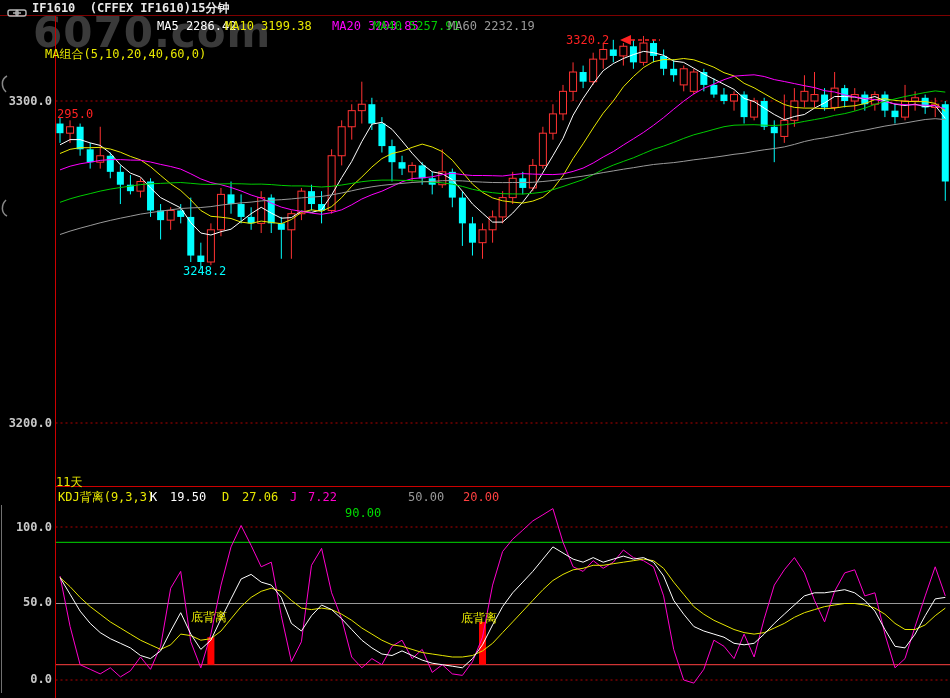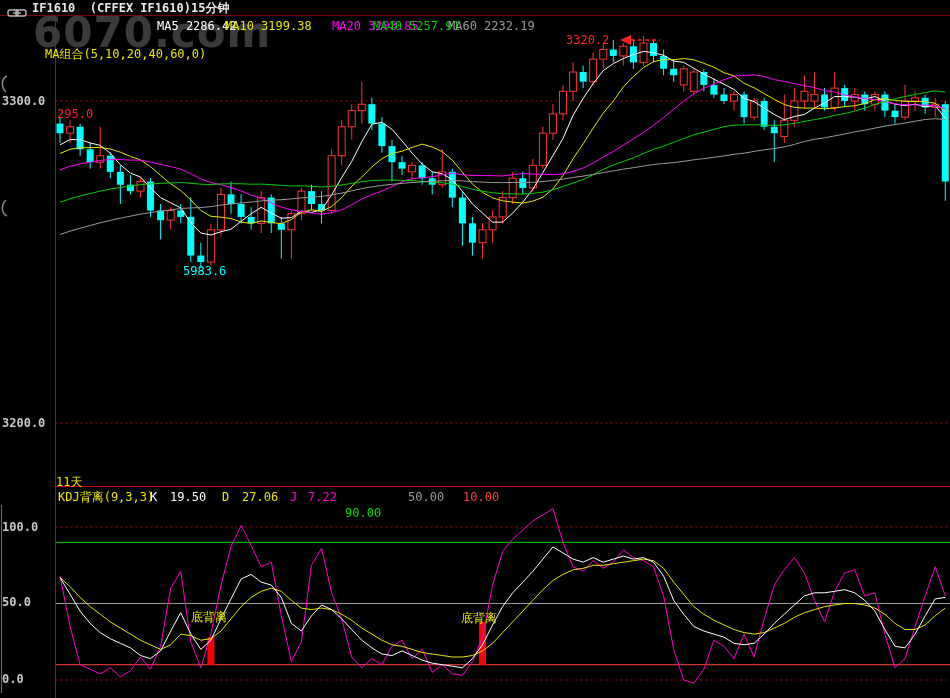--- a/index.html
+++ b/index.html
@@ -5,21 +5,21 @@
   html,body{margin:0;padding:0;background:#000;}
   #screen{position:relative;width:950px;height:698px;background:#000;overflow:hidden;
           font-family:"DejaVu Sans Mono","Liberation Mono",monospace;}
   .lbl{position:absolute;font-size:12px;line-height:14px;white-space:pre;}
   .bold{font-weight:bold;}
   #watermark{position:absolute;left:33px;top:8px;font-size:42px;font-weight:bold;
              color:#3a3a3a;letter-spacing:1px;z-index:1;font-family:"DejaVu Sans",sans-serif;}
   #titlebar{position:absolute;left:0;top:0;width:950px;height:15px;z-index:4;padding-left:16px;}
   #title-icon{position:absolute;left:7px;top:3px;}
   #chart-svg{position:absolute;left:0;top:0;z-index:2;}
-  .axis-lbl{width:50px;text-align:left;color:#c8c8c8;font-weight:bold;z-index:3;}
+  .axis-lbl{width:50px;text-align:right;color:#c8c8c8;font-weight:bold;z-index:3;}
   .z3{z-index:3;}
 </style>
 </head>
 <body>
 
 <div id="screen">
 
   <div id="watermark" class="bold">6070.com</div>
 
   <div id="titlebar">
@@ -245,34 +245,34 @@
       <polyline points="60.0,577.5 70.1,586.7 80.1,597.4 90.2,606.6 100.2,614.2 110.3,621.9 120.4,628.0 130.4,634.1 140.5,640.2 150.5,644.8 160.6,649.4 170.7,644.8 180.7,634.1 190.8,635.6 200.8,640.2 210.9,638.7 221.0,631.0 231.0,618.8 241.1,606.6 251.1,597.4 261.2,591.3 271.3,588.2 281.3,591.3 291.4,600.4 301.4,608.1 311.5,609.6 321.6,608.1 331.6,609.6 341.7,614.2 351.7,620.3 361.8,628.0 371.9,634.1 381.9,640.2 392.0,644.8 402.0,646.3 412.1,649.4 422.2,652.5 432.2,654.0 442.3,655.5 452.3,657.0 462.4,657.0 472.5,655.5 482.5,650.9 492.6,643.3 502.6,632.6 512.7,621.9 522.8,611.1 532.8,600.4 542.9,589.7 552.9,580.5 563.0,574.4 573.1,569.8 583.1,568.3 593.2,565.3 603.2,565.3 613.3,563.7 623.4,562.2 633.4,560.7 643.5,559.1 653.5,560.7 663.6,568.3 673.7,582.1 683.7,594.3 693.8,606.6 703.8,614.2 713.9,620.3 724.0,624.9 734.0,629.5 744.1,632.6 754.1,634.1 764.2,632.6 774.3,628.0 784.3,623.4 794.4,617.3 804.4,612.7 814.5,609.6 824.6,606.6 834.6,605.0 844.7,603.5 854.7,603.5 864.8,605.0 874.9,608.1 884.9,614.2 895.0,623.4 905.0,629.5 915.1,629.5 925.2,624.9 935.2,615.7 945.3,608.1 " fill="none" stroke="#e6e600" stroke-width="1"></polyline>
       <polyline points="60.0,577.5 70.1,594.3 80.1,611.1 90.2,623.4 100.2,632.6 110.3,638.7 120.4,643.3 130.4,647.9 140.5,655.5 150.5,658.6 160.6,650.9 170.7,631.0 180.7,612.7 190.8,634.1 200.8,649.4 210.9,640.2 221.0,618.8 231.0,598.9 241.1,579.0 251.1,574.4 261.2,582.1 271.3,585.1 281.3,597.4 291.4,623.4 301.4,631.0 311.5,615.7 321.6,605.0 331.6,609.6 341.7,618.8 351.7,629.5 361.8,640.2 371.9,647.9 381.9,654.0 392.0,655.5 402.0,650.9 412.1,655.5 422.2,660.1 432.2,663.2 442.3,664.7 452.3,666.2 462.4,667.8 472.5,658.6 482.5,644.8 492.6,624.9 502.6,606.6 512.7,592.8 522.8,582.1 532.8,571.4 542.9,559.1 552.9,546.9 563.0,553.0 573.1,559.1 583.1,562.2 593.2,557.6 603.2,562.2 613.3,559.1 623.4,556.1 633.4,559.1 643.5,557.6 653.5,562.2 663.6,576.0 673.7,600.4 683.7,614.2 693.8,626.5 703.8,631.0 713.9,634.1 724.0,637.2 734.0,643.3 744.1,644.8 754.1,643.3 764.2,634.1 774.3,623.4 784.3,614.2 794.4,605.0 804.4,595.9 814.5,592.8 824.6,592.8 834.6,591.3 844.7,589.7 854.7,592.8 864.8,600.4 874.9,611.1 884.9,629.5 895.0,646.3 905.0,647.9 915.1,634.1 925.2,615.7 935.2,598.9 945.3,597.4 " fill="none" stroke="#ffffff" stroke-width="1"></polyline>
       <polygon points="620,40 631,35 631,45" fill="#ff2222"></polygon>
       <line x1="631" y1="40" x2="660" y2="40" stroke="#ff2222" stroke-width="1.5" stroke-dasharray="4,3"></line>
     </svg>
 
   <span class="lbl axis-lbl" style="left:2px;top:94px;">3300.0</span>
   <span class="lbl axis-lbl" style="left:2px;top:416px;">3200.0</span>
   <span class="lbl z3" style="left:57px;top:107px;color:#ff2222;">295.0</span>
   <span class="lbl z3" style="left:566px;top:33px;color:#ff2222;">3320.2</span>
-  <span class="lbl z3" style="left:183px;top:264px;color:#00ffff;">5983.6</span>
+  <span class="lbl z3" style="left:183px;top:264px;color:#00ffff;">3248.2</span>
 
   <span class="lbl z3" style="left:56px;top:475px;color:#e8e800;">11天</span>
   <div>
     <span class="lbl z3" style="left:58px;top:490px;color:#e8e800;">KDJ背离(9,3,3)</span>
     <span class="lbl z3" style="left:150px;top:490px;color:#ffffff;">K</span>
     <span class="lbl z3" style="left:170px;top:490px;color:#ffffff;">19.50</span>
     <span class="lbl z3" style="left:222px;top:490px;color:#e6e600;">D</span>
     <span class="lbl z3" style="left:242px;top:490px;color:#e6e600;">27.06</span>
     <span class="lbl z3" style="left:290px;top:490px;color:#ff00cc;">J</span>
     <span class="lbl z3" style="left:308px;top:490px;color:#ff00cc;">7.22</span>
     <span class="lbl z3" style="left:345px;top:506px;color:#00dd00;">90.00</span>
     <span class="lbl z3" style="left:408px;top:490px;color:#999999;">50.00</span>
-    <span class="lbl z3" style="left:463px;top:490px;color:#ff4040;">10.00</span>
+    <span class="lbl z3" style="left:463px;top:490px;color:#ff4040;">20.00</span>
   </div>
 
   <span class="lbl axis-lbl" style="left:2px;top:520px;">100.0</span>
   <span class="lbl axis-lbl" style="left:2px;top:595px;">50.0</span>
   <span class="lbl axis-lbl" style="left:2px;top:672px;">0.0</span>
 
   <span class="lbl z3" style="left:191px;top:610px;color:#e8e800;">底背离</span>
   <span class="lbl z3" style="left:461px;top:611px;color:#e8e800;">底背离</span>
 
 </div>

